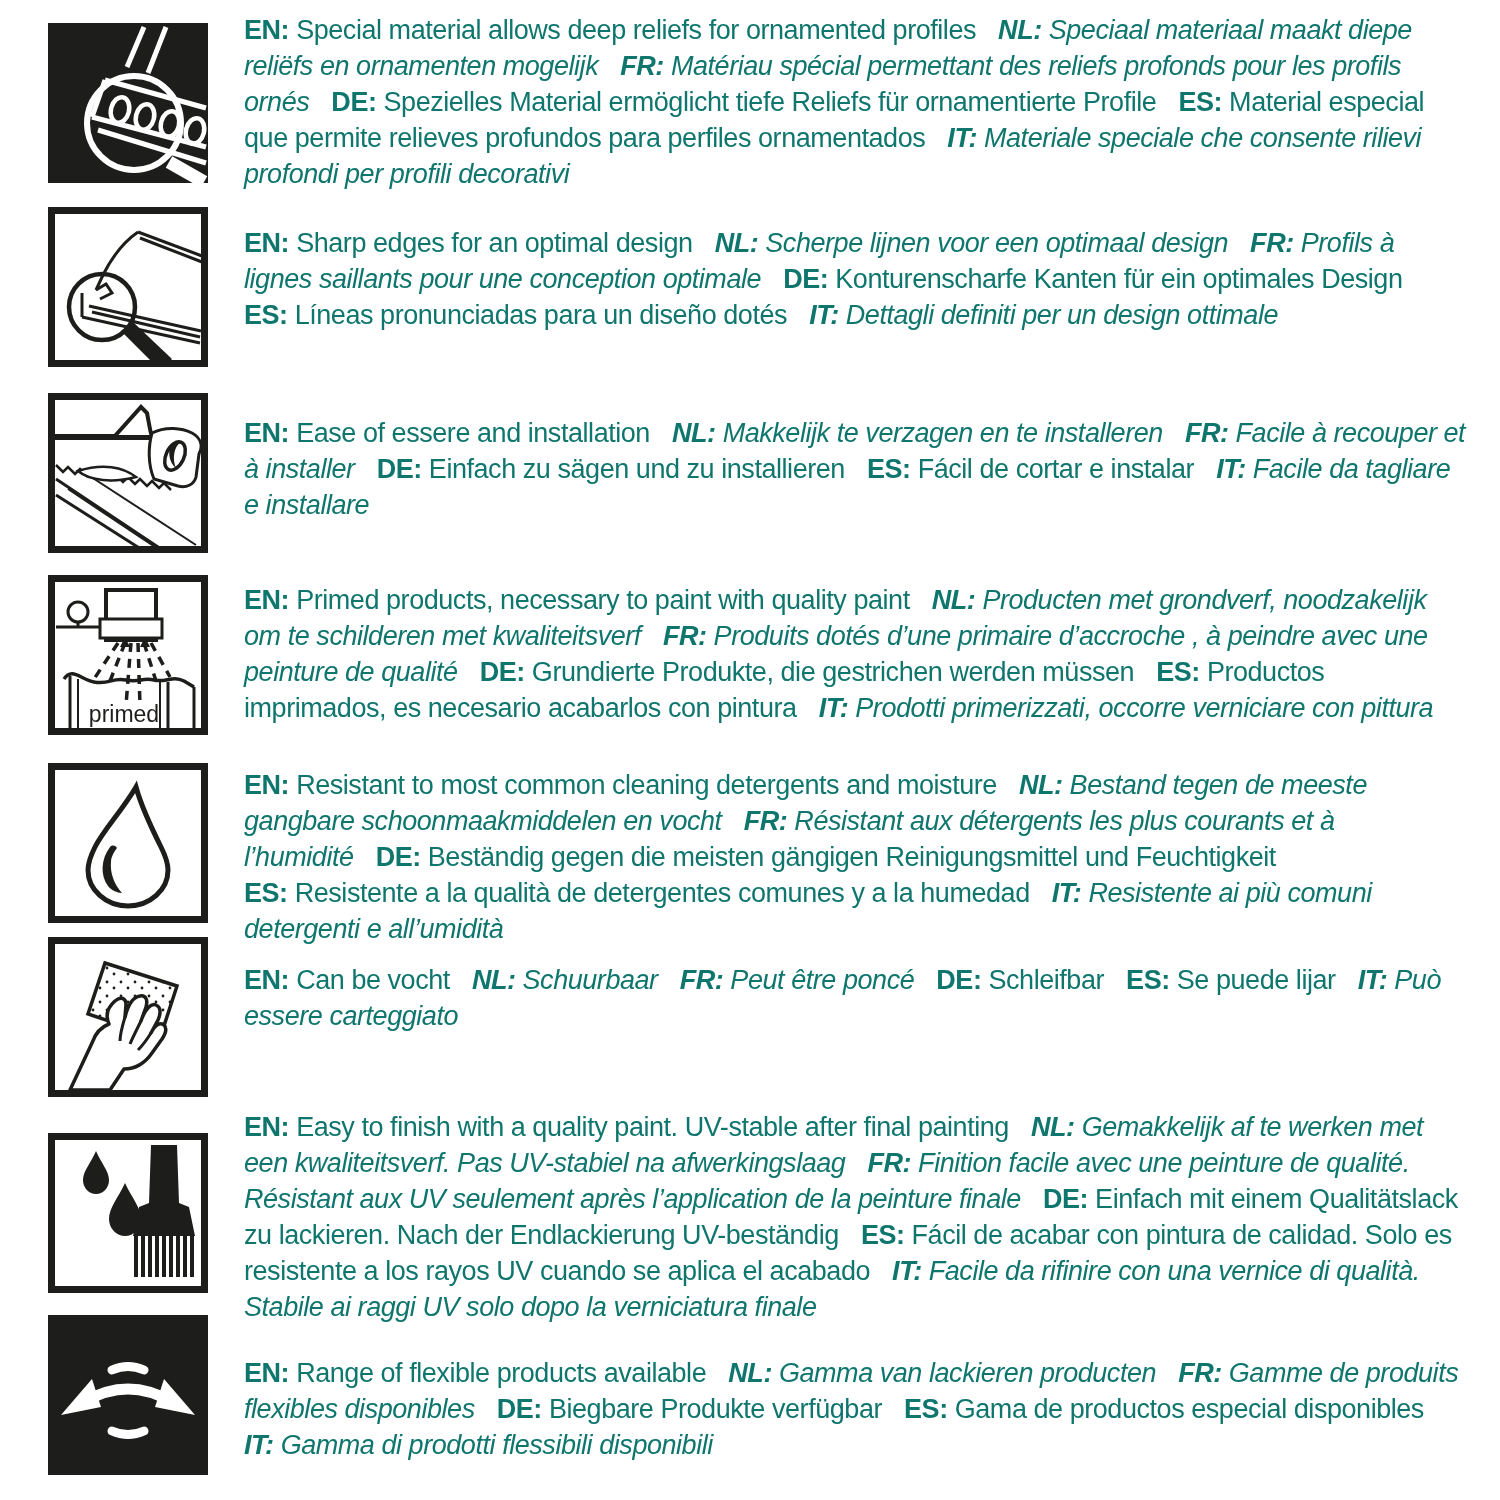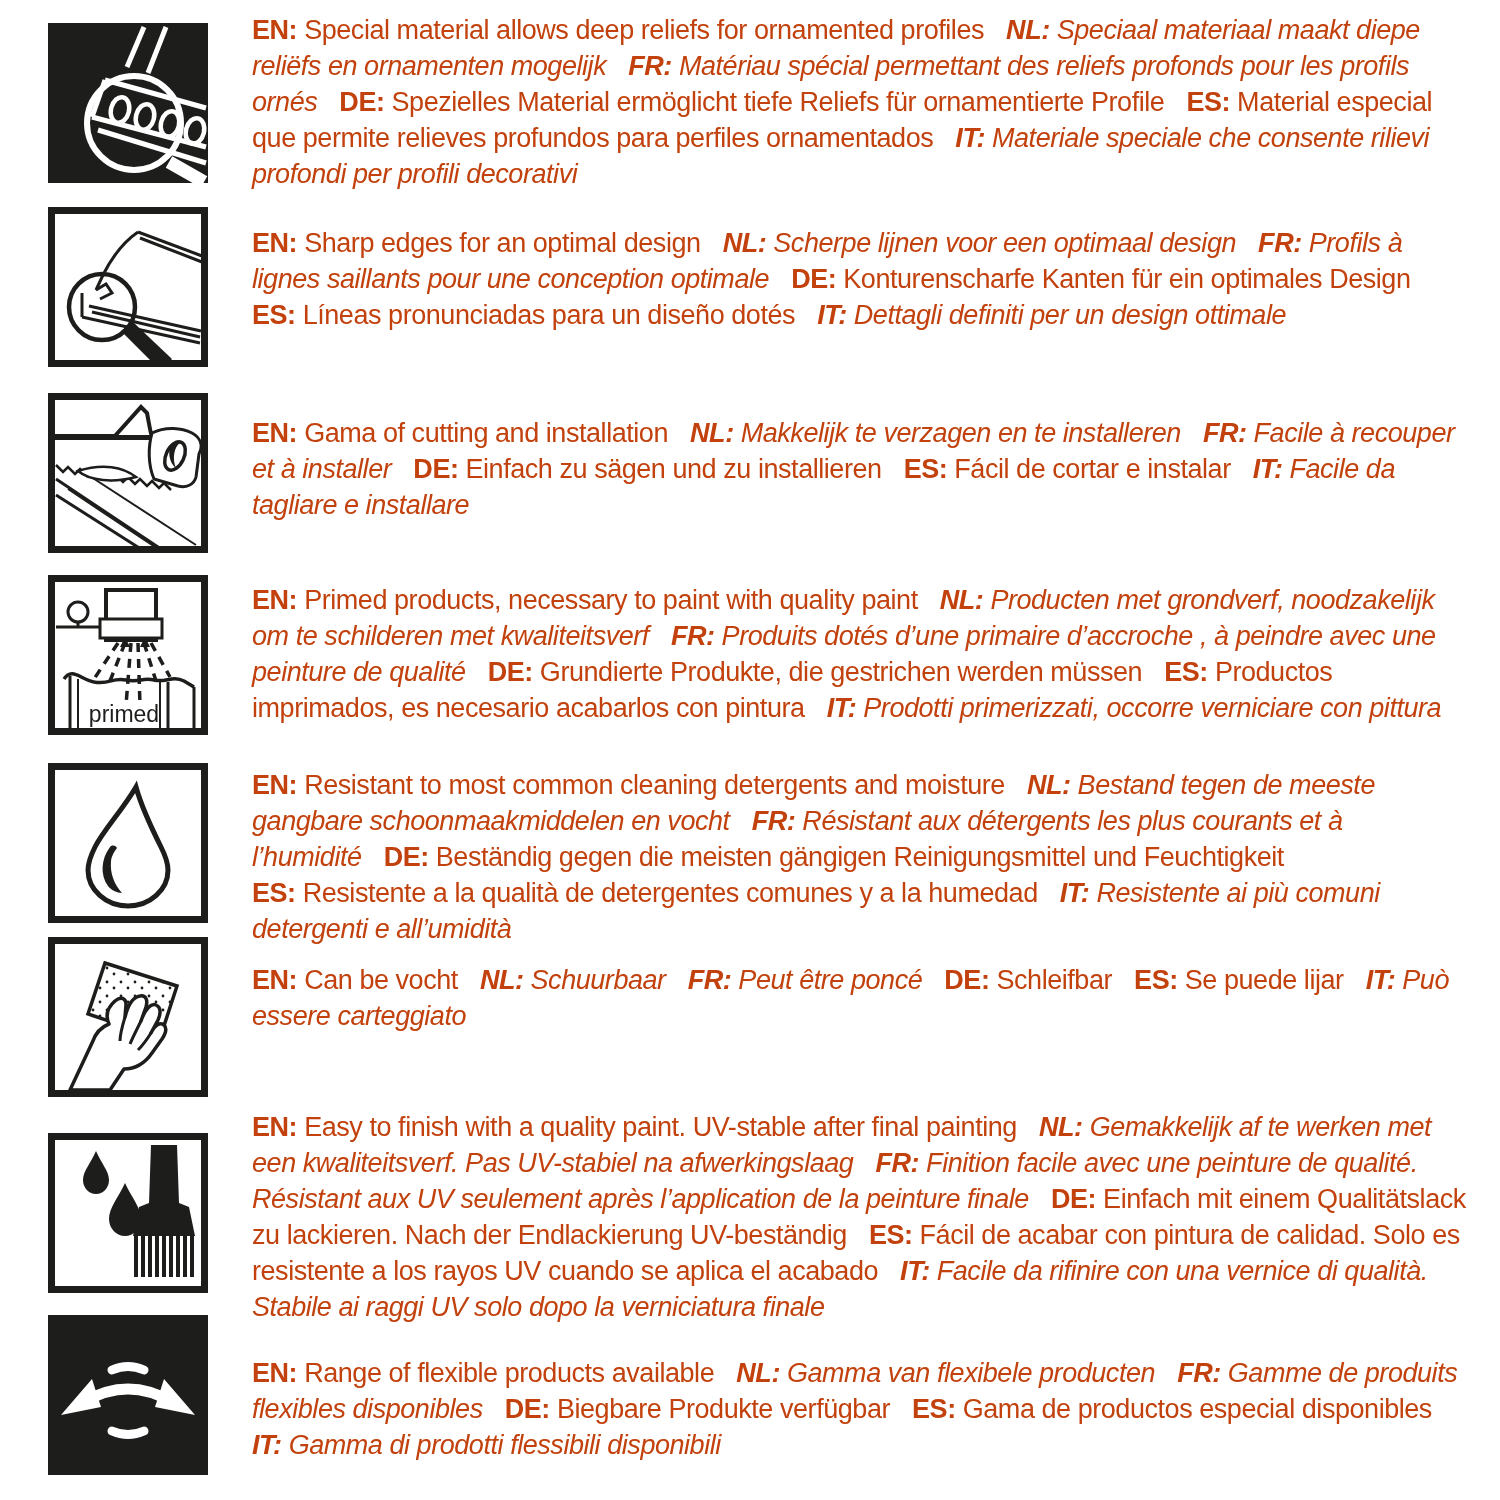--- a/index.html
+++ b/index.html
@@ -6,22 +6,22 @@
   body{
     width:1500px;height:1500px;position:relative;overflow:hidden;
     font-family:"Liberation Sans",sans-serif;color:#1d1d1b;
   }
   .icon-box{position:absolute;left:48px;width:132px;height:160px;}
   .icon-box svg{display:block;width:160px;height:160px;}
   .i1{top:23px}.i2{top:207px}.i3{top:393px}.i4{top:575px}
   .i5{top:763px}.i6{top:937px}.i7{top:1133px}.i8{top:1315px}
 
   .text-block{
-    position:absolute;left:252px;width:1222px;margin:0;
-    font-size:27px;line-height:36px;letter-spacing:-0.45px;color:#c2410c;
+    position:absolute;left:244px;width:1222px;margin:0;
+    font-size:27px;line-height:36px;letter-spacing:-0.45px;color:#0f766e;
   }
   .t1{top:12px}.t2{top:225px}.t3{top:415px}.t4{top:582px}
   .t5{top:767px}.t6{top:962px}.t7{top:1109px}.t8{top:1355px}
 
   .seg{margin-right:15px;}
   .seg.it{font-style:italic;}
   .lb{font-weight:bold;margin-right:7px;font-style:inherit;}
   .tx{font-style:inherit;}
 </style>
 </head>
@@ -100,21 +100,21 @@
         <path d="M66 44 L93 14 L99 20 C101 30 102 38 104 44 Z" fill="#ffffff" stroke-width="4"></path>
         <path d="M104 40 C118 33 134 35 144 40 C153 45 155 53 151 61 L148 84 C146 92 138 95 130 93 L106 86 C100 72 100 54 104 40 Z" fill="#ffffff"></path>
         <ellipse cx="127" cy="63" rx="9" ry="15" transform="rotate(25 127 63)" stroke-width="3.5"></ellipse>
         <path d="M8 72 l7 7 l5 -5 l7 7 l5 -5 l7 7 l5 -5 l7 7 l5 -5 l7 7 l5 -5 l7 7 l5 -5 l7 7 l5 -5 l7 7 l5 -5 l7 7 l5 -5 l7 7" stroke-width="2.5"></path>
         <path d="M30 78 C55 70 75 74 88 84 C65 90 42 88 30 78 Z" stroke-width="2.5" fill="#ffffff"></path>
       </g>
       <path d="M132 50 C126 54 124 66 128 75 C121 70 119 57 124 50 Z" fill="#1d1d1b"></path>
     </svg>
   </div>
   <p class="text-block t3">
-    <span class="seg"><b class="lb">EN:</b><span class="tx">Gama of cutting and installation</span></span>
+    <span class="seg"><b class="lb">EN:</b><span class="tx">Ease of essere and installation</span></span>
     <span class="seg it"><b class="lb">NL:</b><span class="tx">Makkelijk te verzagen en te installeren</span></span>
     <span class="seg it"><b class="lb">FR:</b><span class="tx">Facile à recouper et à installer</span></span>
     <span class="seg"><b class="lb">DE:</b><span class="tx">Einfach zu sägen und zu installieren</span></span>
     <span class="seg"><b class="lb">ES:</b><span class="tx">Fácil de cortar e instalar</span></span>
     <span class="seg it"><b class="lb">IT:</b><span class="tx">Facile da tagliare e installare</span></span>
   </p>
 </div>
 
 <div>
   <div class="icon-box i4">
@@ -237,19 +237,19 @@
       <rect width="160" height="160" fill="#1d1d1b"></rect>
       <path d="M36 87 Q80 61 124 87" stroke="#ffffff" stroke-width="11" fill="none"></path>
       <path d="M13 100 L44 64 L53 92 Z" fill="#ffffff"></path>
       <path d="M147 100 L116 64 L107 92 Z" fill="#ffffff"></path>
       <path d="M64 55 Q80 48 96 55" stroke="#ffffff" stroke-width="9" fill="none" stroke-linecap="round"></path>
       <path d="M64 116 Q80 123 96 116" stroke="#ffffff" stroke-width="9" fill="none" stroke-linecap="round"></path>
     </svg>
   </div>
   <p class="text-block t8">
     <span class="seg"><b class="lb">EN:</b><span class="tx">Range of flexible products available</span></span>
-    <span class="seg it"><b class="lb">NL:</b><span class="tx">Gamma van flexibele producten</span></span>
+    <span class="seg it"><b class="lb">NL:</b><span class="tx">Gamma van lackieren producten</span></span>
     <span class="seg it"><b class="lb">FR:</b><span class="tx">Gamme de produits flexibles disponibles</span></span>
     <span class="seg"><b class="lb">DE:</b><span class="tx">Biegbare Produkte verfügbar</span></span>
     <span class="seg"><b class="lb">ES:</b><span class="tx">Gama de productos especial disponibles</span></span>
     <span class="seg it"><b class="lb">IT:</b><span class="tx">Gamma di prodotti flessibili disponibili</span></span>
   </p>
 </div>
 
 </body></html>

